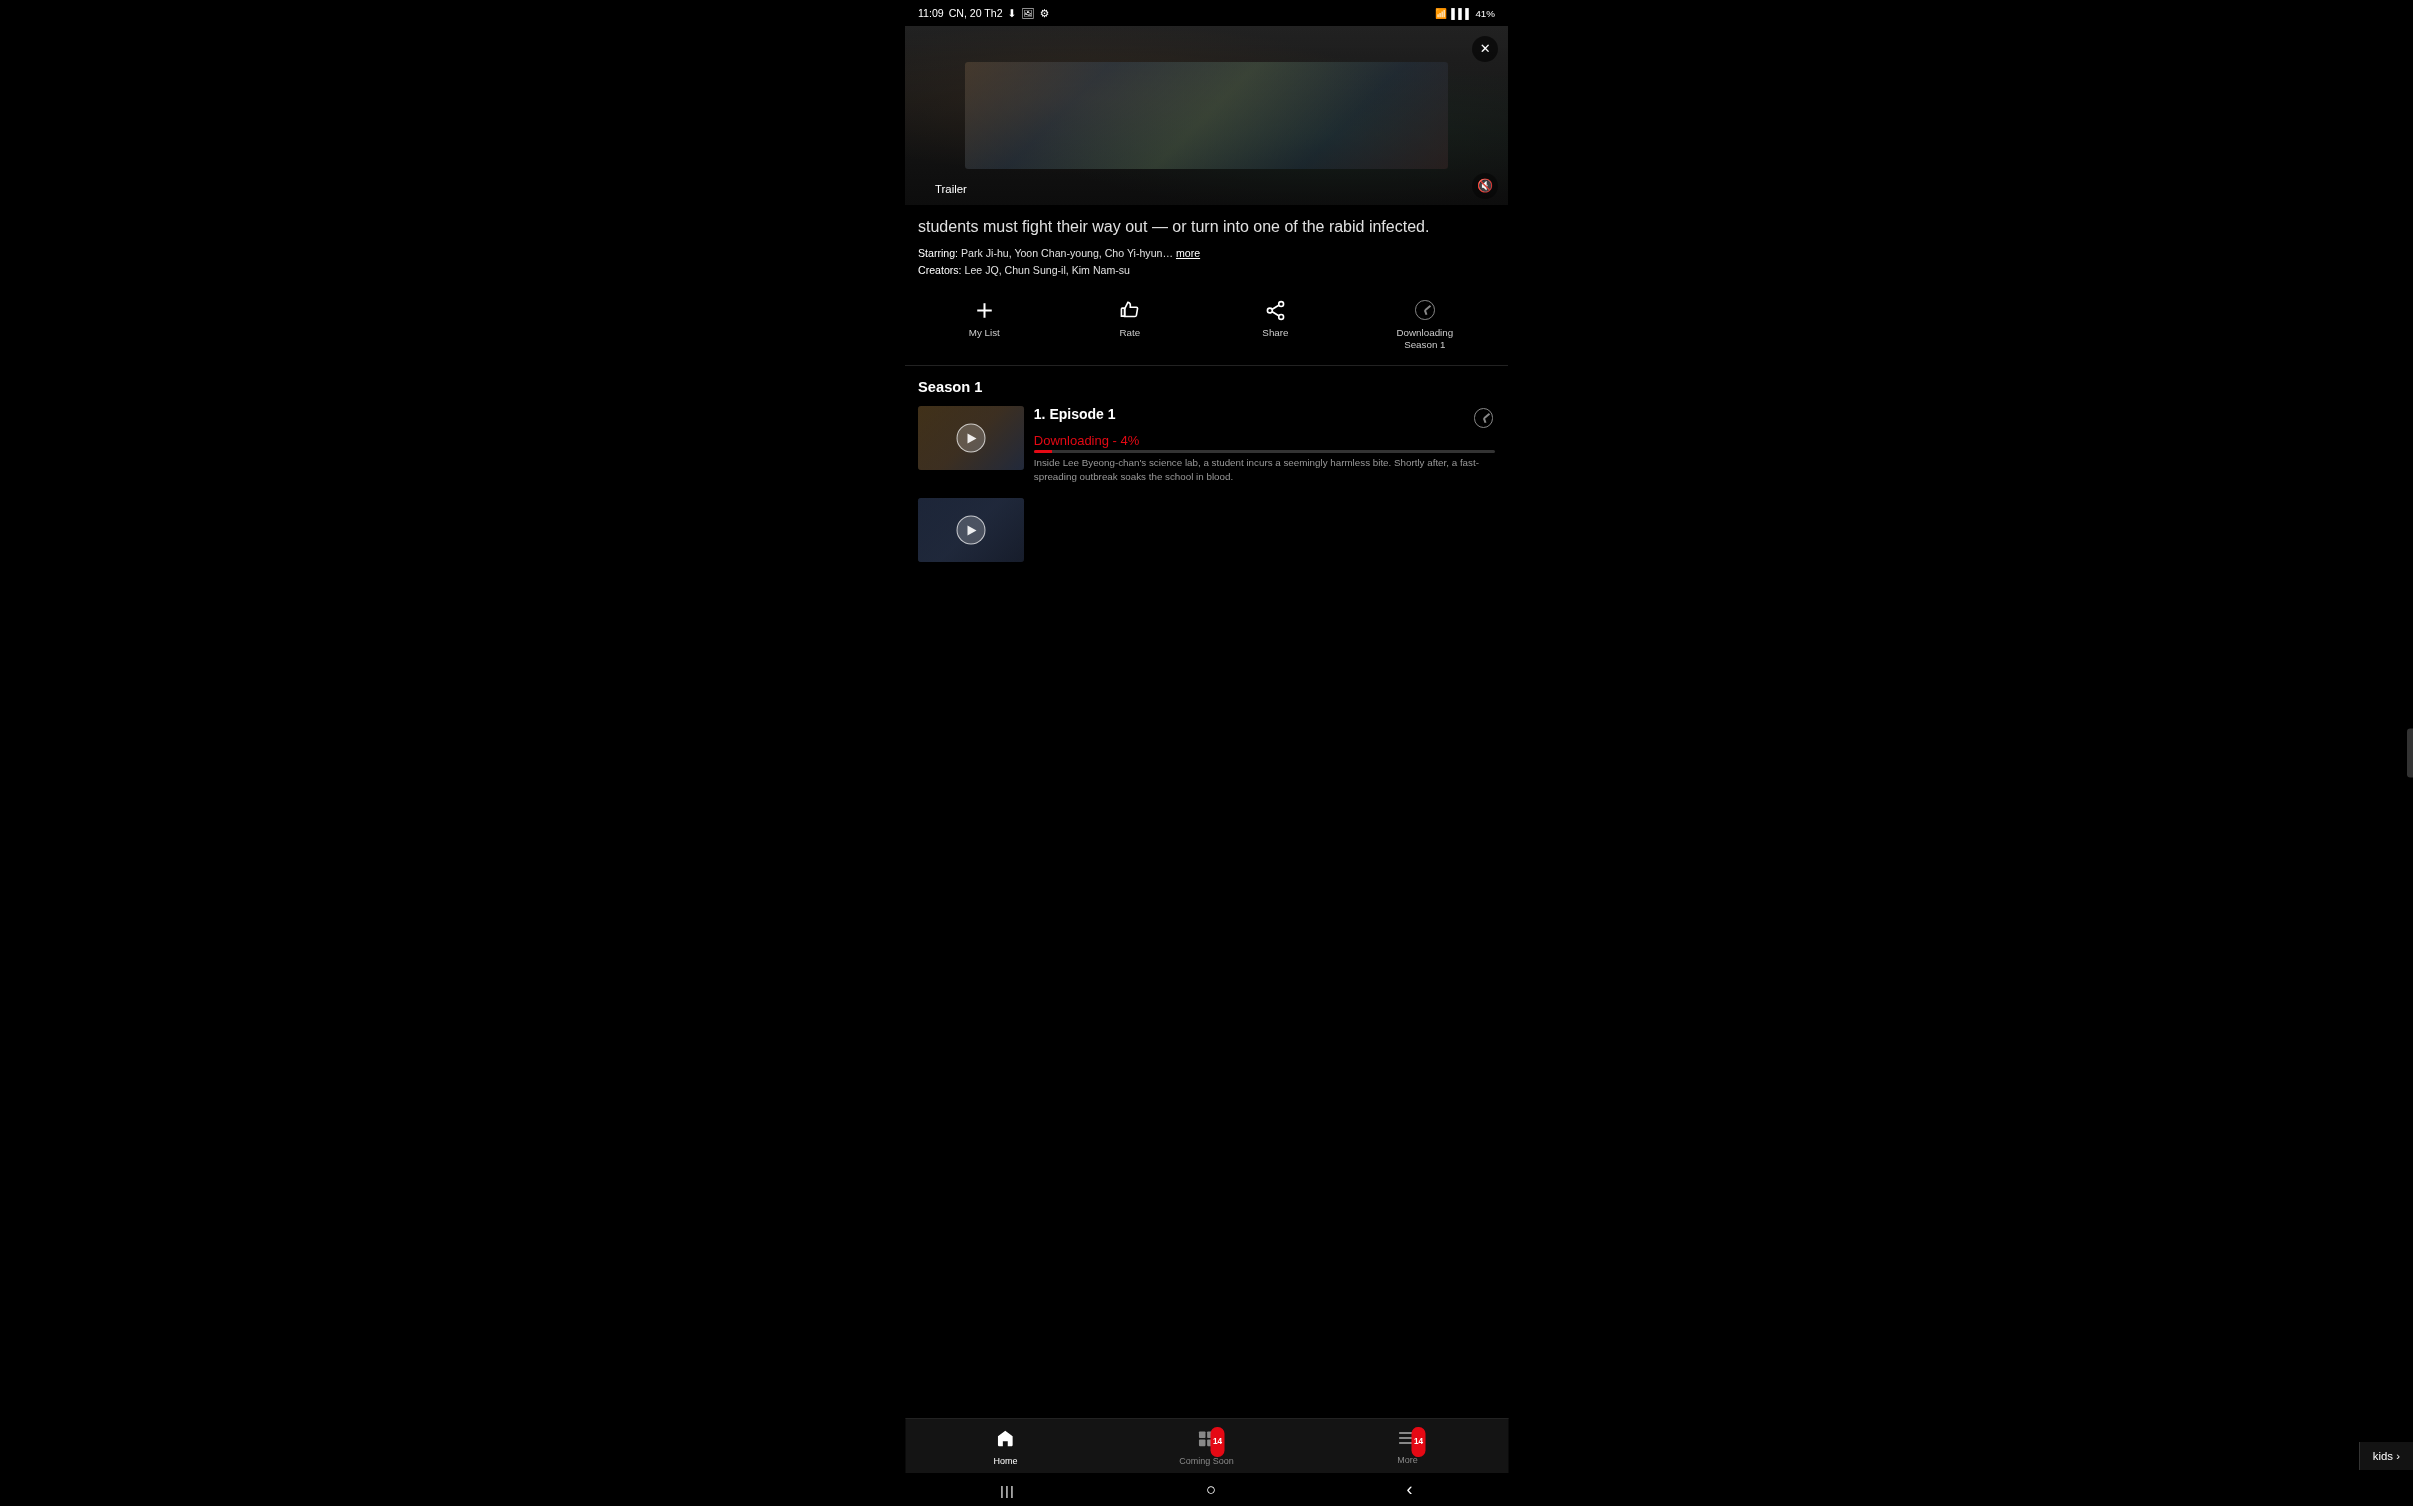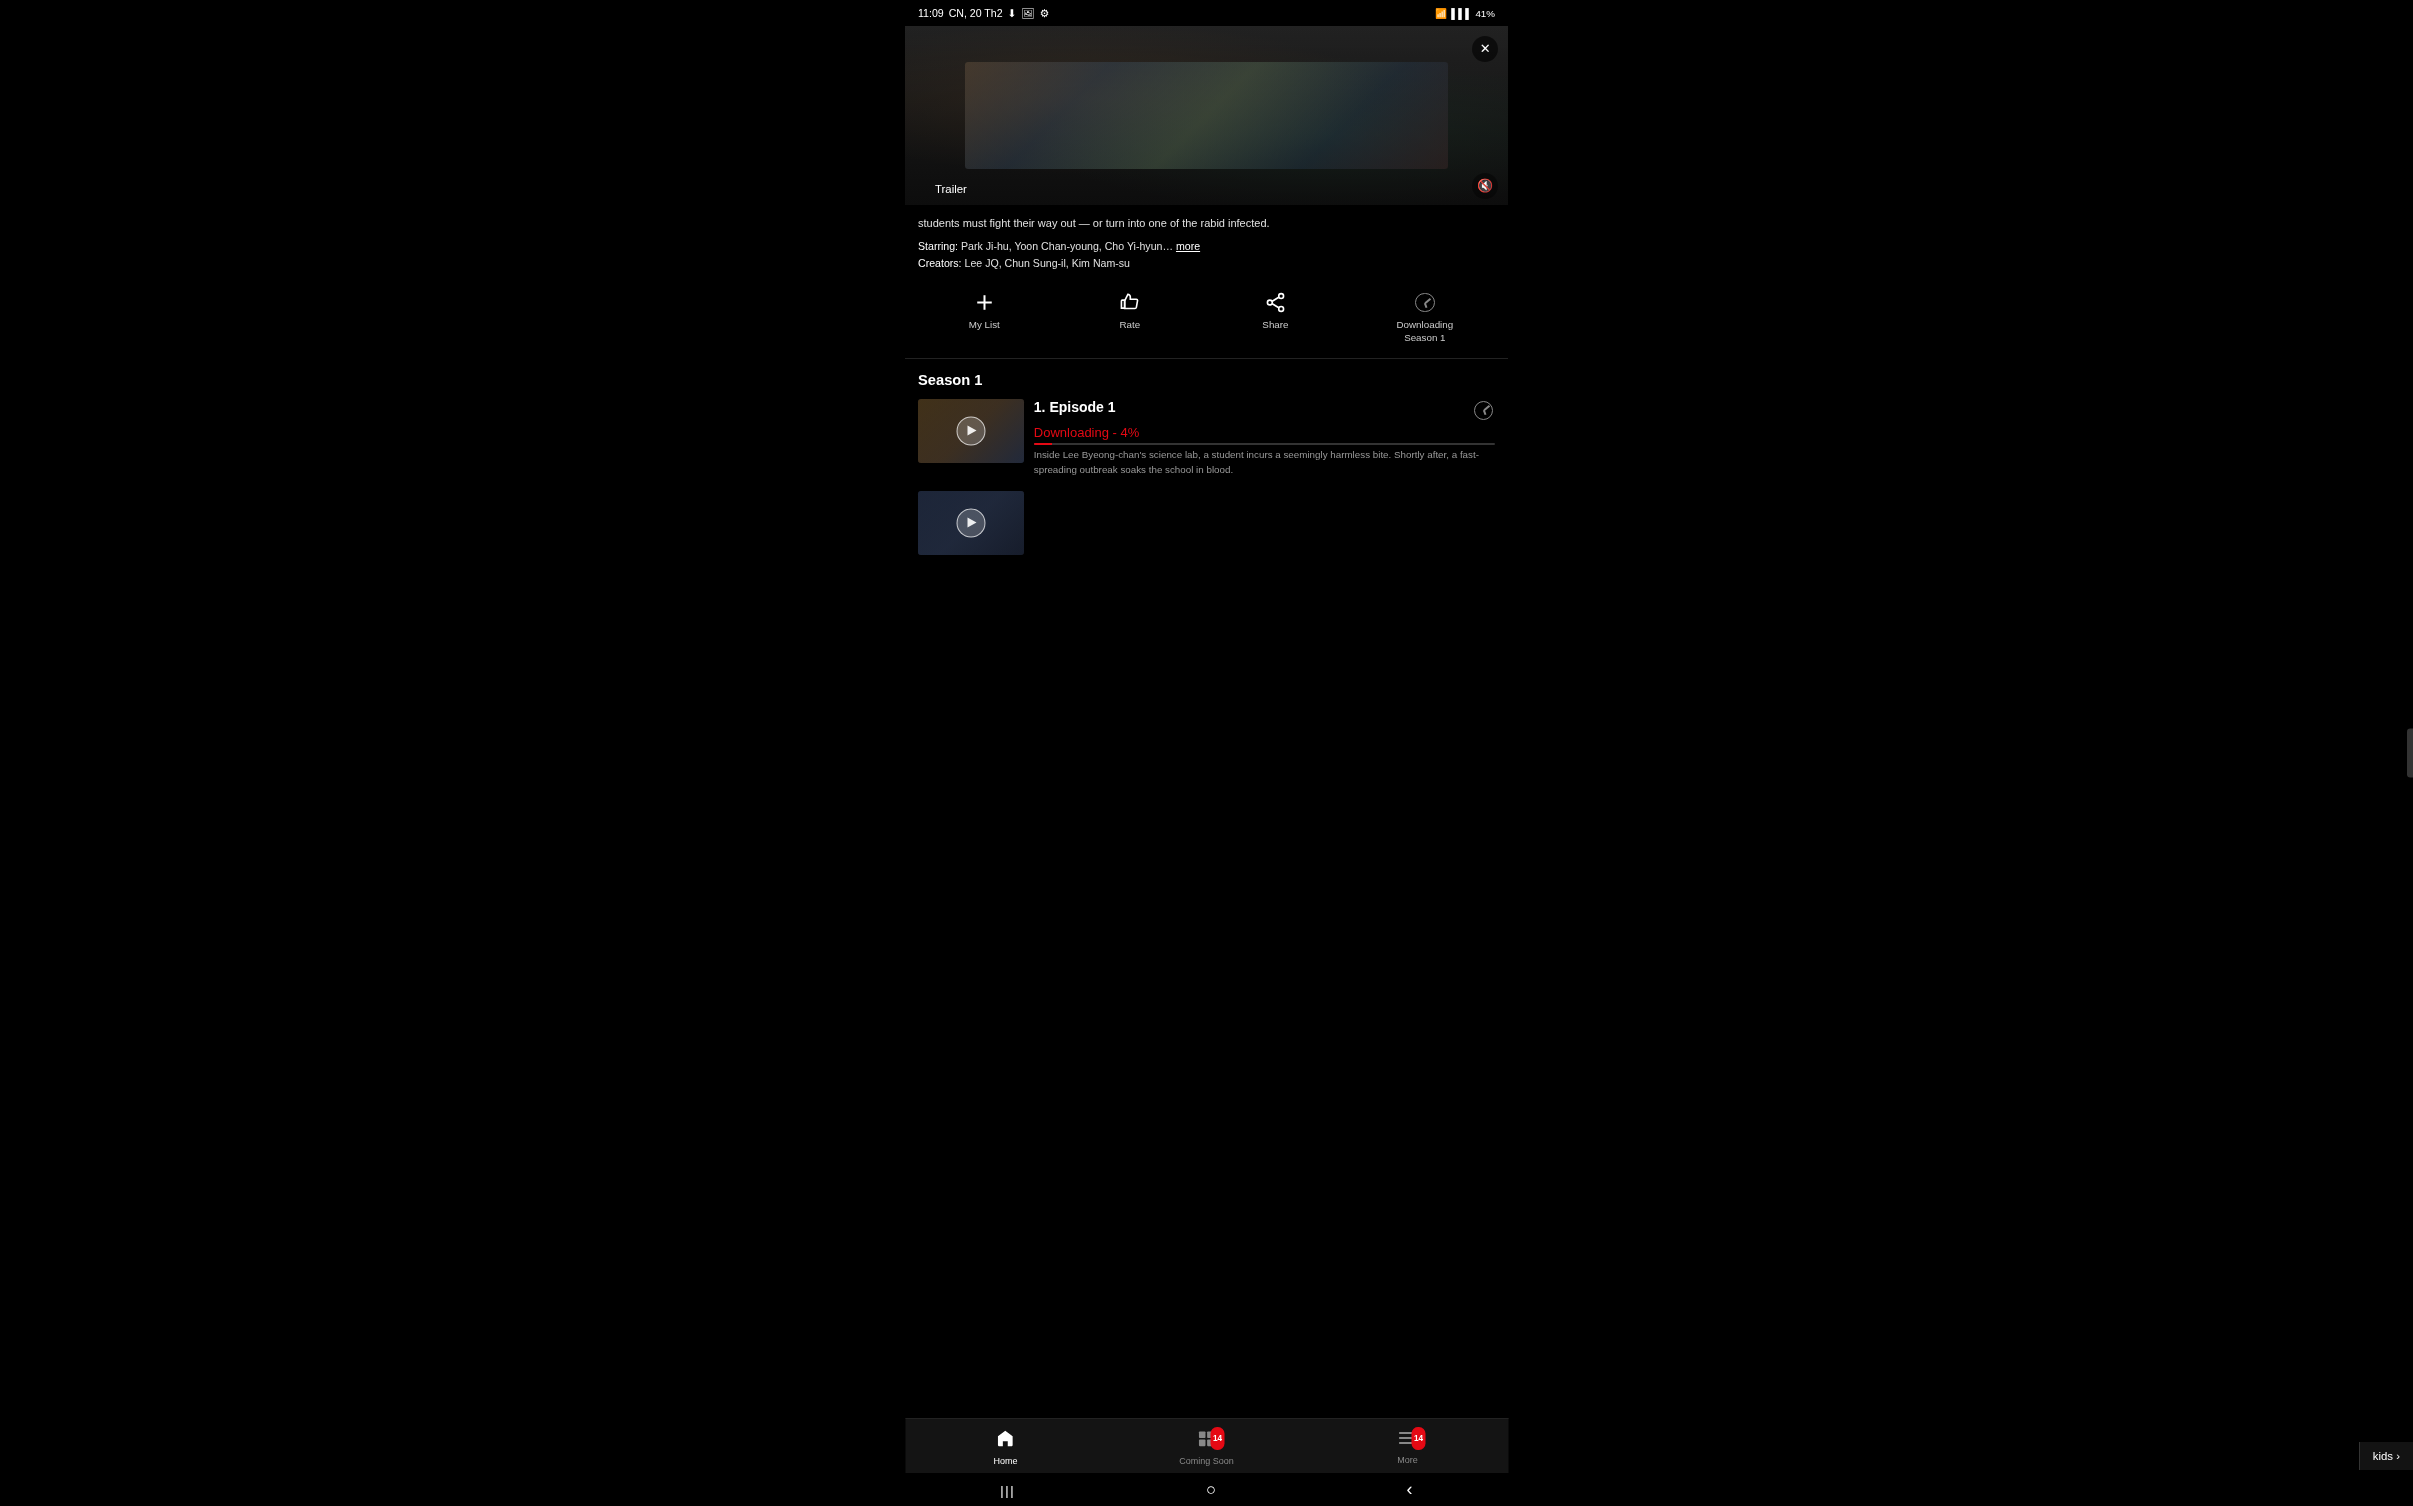--- a/index.html
+++ b/index.html
@@ -133,21 +133,21 @@
     .content-area {
       padding: 0;
       background: #000;
     }
 
     .description-section {
       padding: 9.8px 13px 6.5px;
       border-bottom: none;
     }
     .description-text {
-      font-size: 11px;
+      font-size: 16px;
       color: #e0e0e0;
       line-height: 1.5;
       margin-bottom: 6.5px;
     }
     .meta-info {
       font-size: 10.6px;
       color: #a0a0a0;
       line-height: 1.6;
     }
     .meta-info span.label {
@@ -370,21 +370,21 @@
     }
     .badge {
       position: absolute;
       top: 1.6px;
       right: calc(50% - 18px);
       background: #e50914;
       color: #fff;
       font-size: 8.2px;
       font-weight: 700;
       min-width: 13px;
-      height: 23px;
+      height: 30px;
       border-radius: 6.5px;
       display: flex;
       align-items: center;
       justify-content: center;
       padding: 0 2.4px;
     }
 
     
     .system-nav {
       position: fixed;

